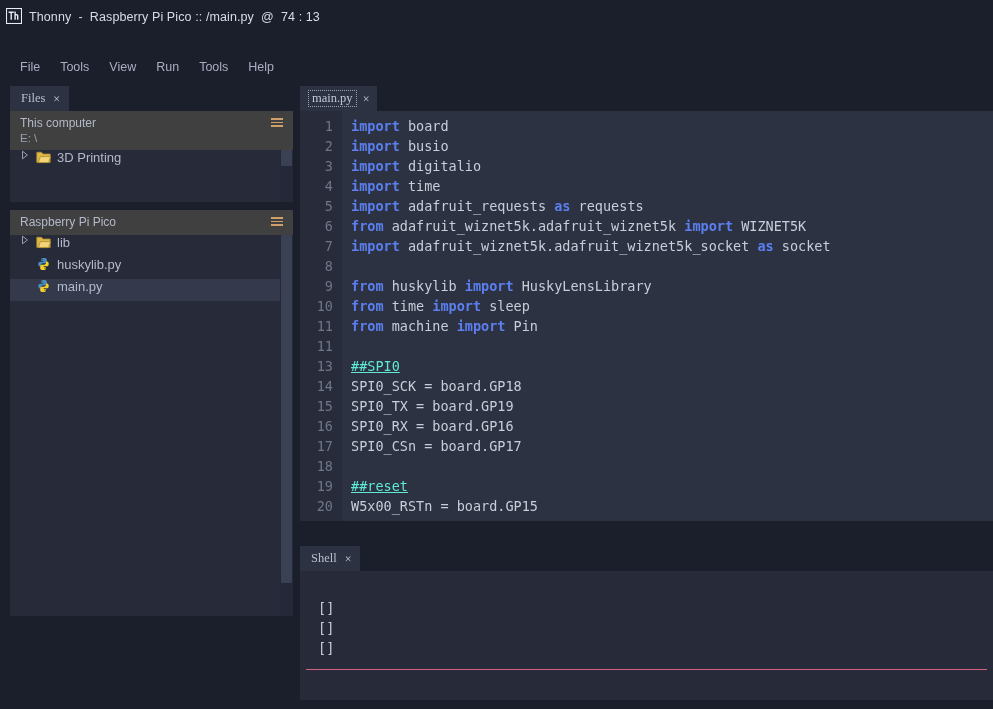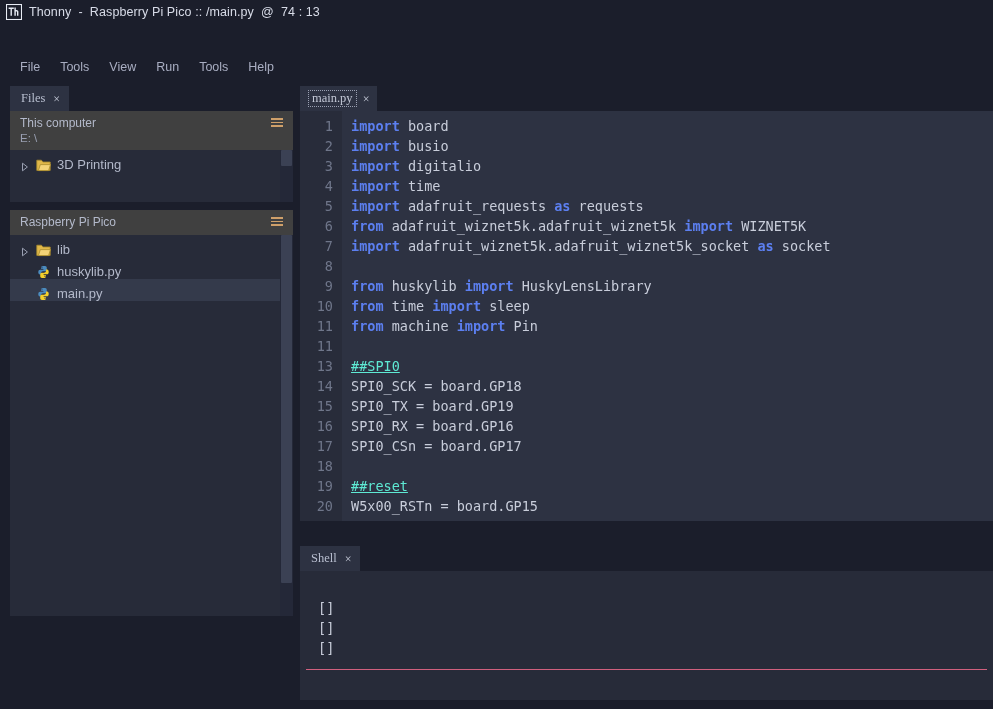--- a/index.html
+++ b/index.html
@@ -8,21 +8,21 @@
     overflow: hidden;
     background: #1b1e2b;
     font-family: "Liberation Sans", sans-serif;
   }
   * { box-sizing: border-box; }
 
   
   #titlebar {
     height: 24px; width: 993px;
     background: #1b1e2b;
-    display: flex; align-items: center;
+    display: flex; align-items: flex-end;
     padding-left: 6px;
     color: #d8dce8;
     font-size: 12.5px;
     letter-spacing: .1px;
   }
   #app-icon {
     width: 16px; height: 16px;
     margin-right: 7px;
     flex: 0 0 auto;
     display: block;
@@ -109,21 +109,21 @@
     width: 12px; height: 9px;
     display: flex; flex-direction: column; justify-content: space-between;
   }
   .burger i { display: block; height: 1.6px; background: #cfa06a; }
 
   .fpanel-body {
     background: #272b39;
     position: relative;
   }
   .frow {
-    display: flex; align-items: flex-end;
+    display: flex; align-items: flex-start;
     height: 22px;
     padding-left: 10px;
     color: #b3b9ca;
     font-size: 13px;
     gap: 6px;
   }
   .frow.selected { background: #343a4b; }
   .twisty {
     width: 10px; height: 10px; flex: 0 0 auto;
     display: block;

